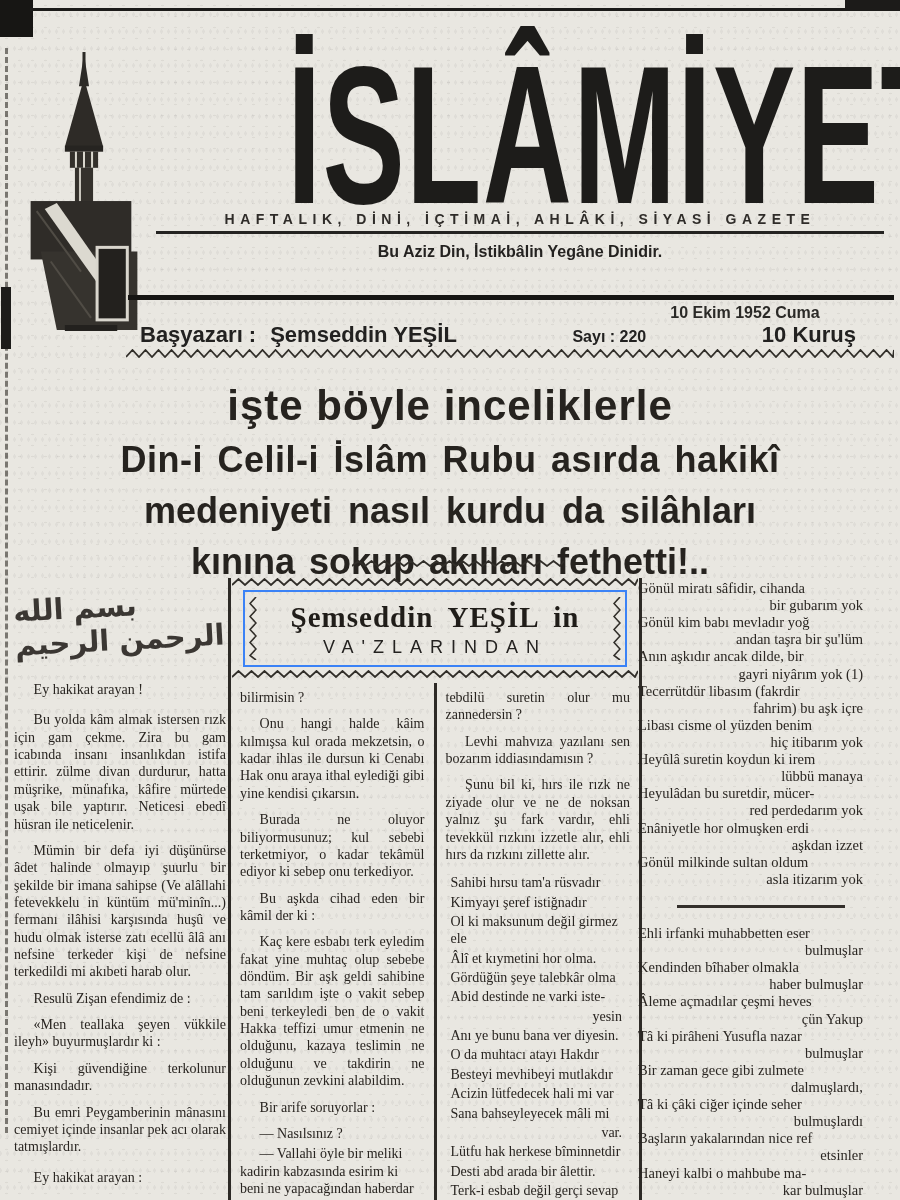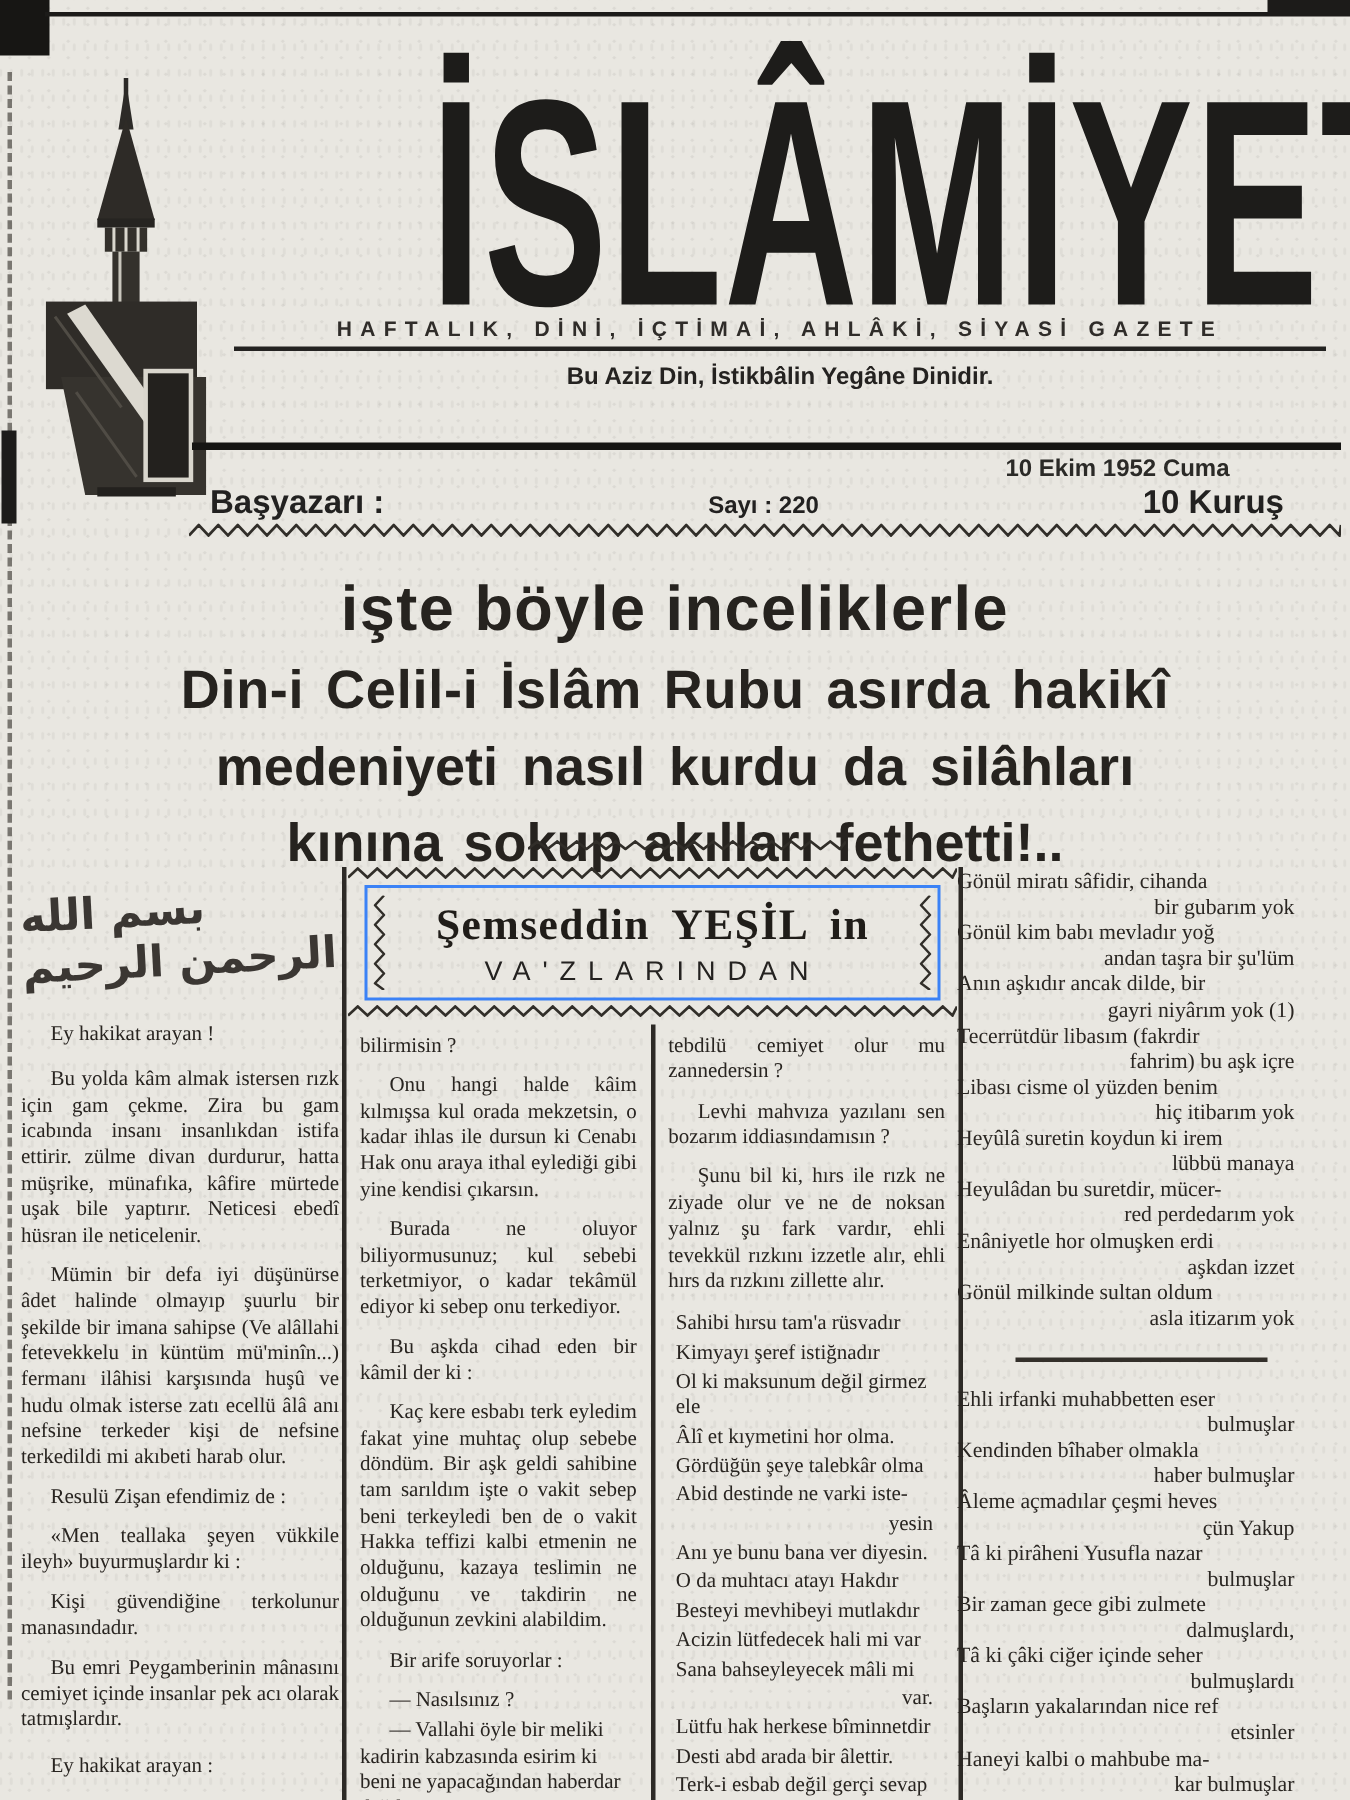--- a/index.html
+++ b/index.html
@@ -142,20 +142,21 @@
 <div class="mast-title">İSLÂMİYET</div>
 <div class="mast-sub">HAFTALIK, DİNİ, İÇTİMAİ, AHLÂKİ, SİYASİ GAZETE</div>
 <div class="mast-rule"></div>
 <div class="motto">
   <div>Bu Aziz Din, İstikbâlin Yegâne Dinidir.</div>
 </div>
 <div class="heavy-rule"></div>
 <div class="date-line">10 Ekim 1952 Cuma</div>
 <div class="byline">
   <span class="editor-label">Başyazarı :</span>
+  <span class="editor-name">Şemseddin YEŞİL</span>
   <span class="issue">Sayı : 220</span>
   <span class="price">10 Kuruş</span>
 </div>
 <div class="byline-zigzag zz-h">
     <svg viewBox="0 0 768 9" preserveAspectRatio="none" style="position: absolute; left: 0px; top: 0px; width: 100%; height: 100%; display: block;">
       <path d="M0 8 L6.5 1 L13 8 L19.5 1 L26 8 L32.5 1 L39 8 L45.5 1 L52 8 L58.5 1 L65 8 L71.5 1 L78 8 L84.5 1 L91 8 L97.5 1 L104 8 L110.5 1 L117 8 L123.5 1 L130 8 L136.5 1 L143 8 L149.5 1 L156 8 L162.5 1 L169 8 L175.5 1 L182 8 L188.5 1 L195 8 L201.5 1 L208 8 L214.5 1 L221 8 L227.5 1 L234 8 L240.5 1 L247 8 L253.5 1 L260 8 L266.5 1 L273 8 L279.5 1 L286 8 L292.5 1 L299 8 L305.5 1 L312 8 L318.5 1 L325 8 L331.5 1 L338 8 L344.5 1 L351 8 L357.5 1 L364 8 L370.5 1 L377 8 L383.5 1 L390 8 L396.5 1 L403 8 L409.5 1 L416 8 L422.5 1 L429 8 L435.5 1 L442 8 L448.5 1 L455 8 L461.5 1 L468 8 L474.5 1 L481 8 L487.5 1 L494 8 L500.5 1 L507 8 L513.5 1 L520 8 L526.5 1 L533 8 L539.5 1 L546 8 L552.5 1 L559 8 L565.5 1 L572 8 L578.5 1 L585 8 L591.5 1 L598 8 L604.5 1 L611 8 L617.5 1 L624 8 L630.5 1 L637 8 L643.5 1 L650 8 L656.5 1 L663 8 L669.5 1 L676 8 L682.5 1 L689 8 L695.5 1 L702 8 L708.5 1 L715 8 L721.5 1 L728 8 L734.5 1 L741 8 L747.5 1 L754 8 L760.5 1 L767 8 L768 1" fill="none" stroke="#312e29" stroke-width="1.8"></path>
     </svg>
   </div>
 
 <div class="headline">
@@ -209,28 +210,28 @@
       <svg viewBox="0 0 406 8" preserveAspectRatio="none" style="position: absolute; left: 0px; top: 0px; width: 100%; height: 100%; display: block;">
         <path d="M0 7 L6.5 1 L13 7 L19.5 1 L26 7 L32.5 1 L39 7 L45.5 1 L52 7 L58.5 1 L65 7 L71.5 1 L78 7 L84.5 1 L91 7 L97.5 1 L104 7 L110.5 1 L117 7 L123.5 1 L130 7 L136.5 1 L143 7 L149.5 1 L156 7 L162.5 1 L169 7 L175.5 1 L182 7 L188.5 1 L195 7 L201.5 1 L208 7 L214.5 1 L221 7 L227.5 1 L234 7 L240.5 1 L247 7 L253.5 1 L260 7 L266.5 1 L273 7 L279.5 1 L286 7 L292.5 1 L299 7 L305.5 1 L312 7 L318.5 1 L325 7 L331.5 1 L338 7 L344.5 1 L351 7 L357.5 1 L364 7 L370.5 1 L377 7 L383.5 1 L390 7 L396.5 1 L403 7 L406 1" fill="none" stroke="#312e29" stroke-width="1.8"></path>
       </svg>
     </div>
   <div class="center-cols">
     <div class="ccol">
         <p class="noindent">bilirmisin ?</p>
         <p>Onu hangi halde kâim kılmışsa kul orada mekzetsin, o kadar ihlas ile dursun ki Cenabı Hak onu araya ithal eylediği gibi yine kendisi çıkarsın.</p>
         <p>Burada ne oluyor biliyormusunuz; kul sebebi terketmiyor, o kadar tekâmül ediyor ki sebep onu terkediyor.</p>
         <p>Bu aşkda cihad eden bir kâmil der ki :</p>
-        <p>Kaç kere esbabı terk eyledim fakat yine muhtaç olup sebebe döndüm. Bir aşk geldi sahibine tam sarıldım işte o vakit sebep beni terkeyledi ben de o vakit Hakka teffizi kalbi etmenin ne olduğunu, kazaya teslimin ne olduğunu ve takdirin ne olduğunun zevkini alabildim.</p>
+        <p>Kaç kere esbabı terk eyledim fakat yine muhtaç olup sebebe döndüm. Bir aşk geldi sahibine tam sarıldım işte o vakit sebep beni terkeyledi ben de o vakit Hakka teffizi umur etmenin ne olduğunu, kazaya teslimin ne olduğunu ve takdirin ne olduğunun zevkini alabildim.</p>
         <p>Bir arife soruyorlar :</p>
         <p class="dialog">— Nasılsınız ?</p>
         <p class="dialog">— Vallahi öyle bir meliki kadirin kabzasında esirim ki beni ne yapacağından haberdar değilim.</p>
       </div>
     <div class="ccol-divider"></div>
     <div class="ccol">
-        <p class="noindent">tebdilü cemiyet olur mu zannedersin ?</p>
+        <p class="noindent">tebdilü suretin olur mu zannedersin ?</p>
         <p>Levhi mahvıza yazılanı sen bozarım iddiasındamısın ?</p>
         <p>Şunu bil ki, hırs ile rızk ne ziyade olur ve ne de noksan yalnız şu fark vardır, ehli tevekkül rızkını izzetle alır, ehli hırs da rızkını zillette alır.</p>
         <p class="poem first">Sahibi hırsu tam'a rüsvadır</p>
         <p class="poem">Kimyayı şeref istiğnadır</p>
         <p class="poem">Ol ki maksunum değil girmez ele</p>
         <p class="poem">Âlî et kıymetini hor olma.</p>
         <p class="poem">Gördüğün şeye talebkâr olma</p>
         <p class="poem">Abid destinde ne varki iste-</p>
         <p class="poem cont">yesin</p>
         <p class="poem">Anı ye bunu bana ver diyesin.</p>

